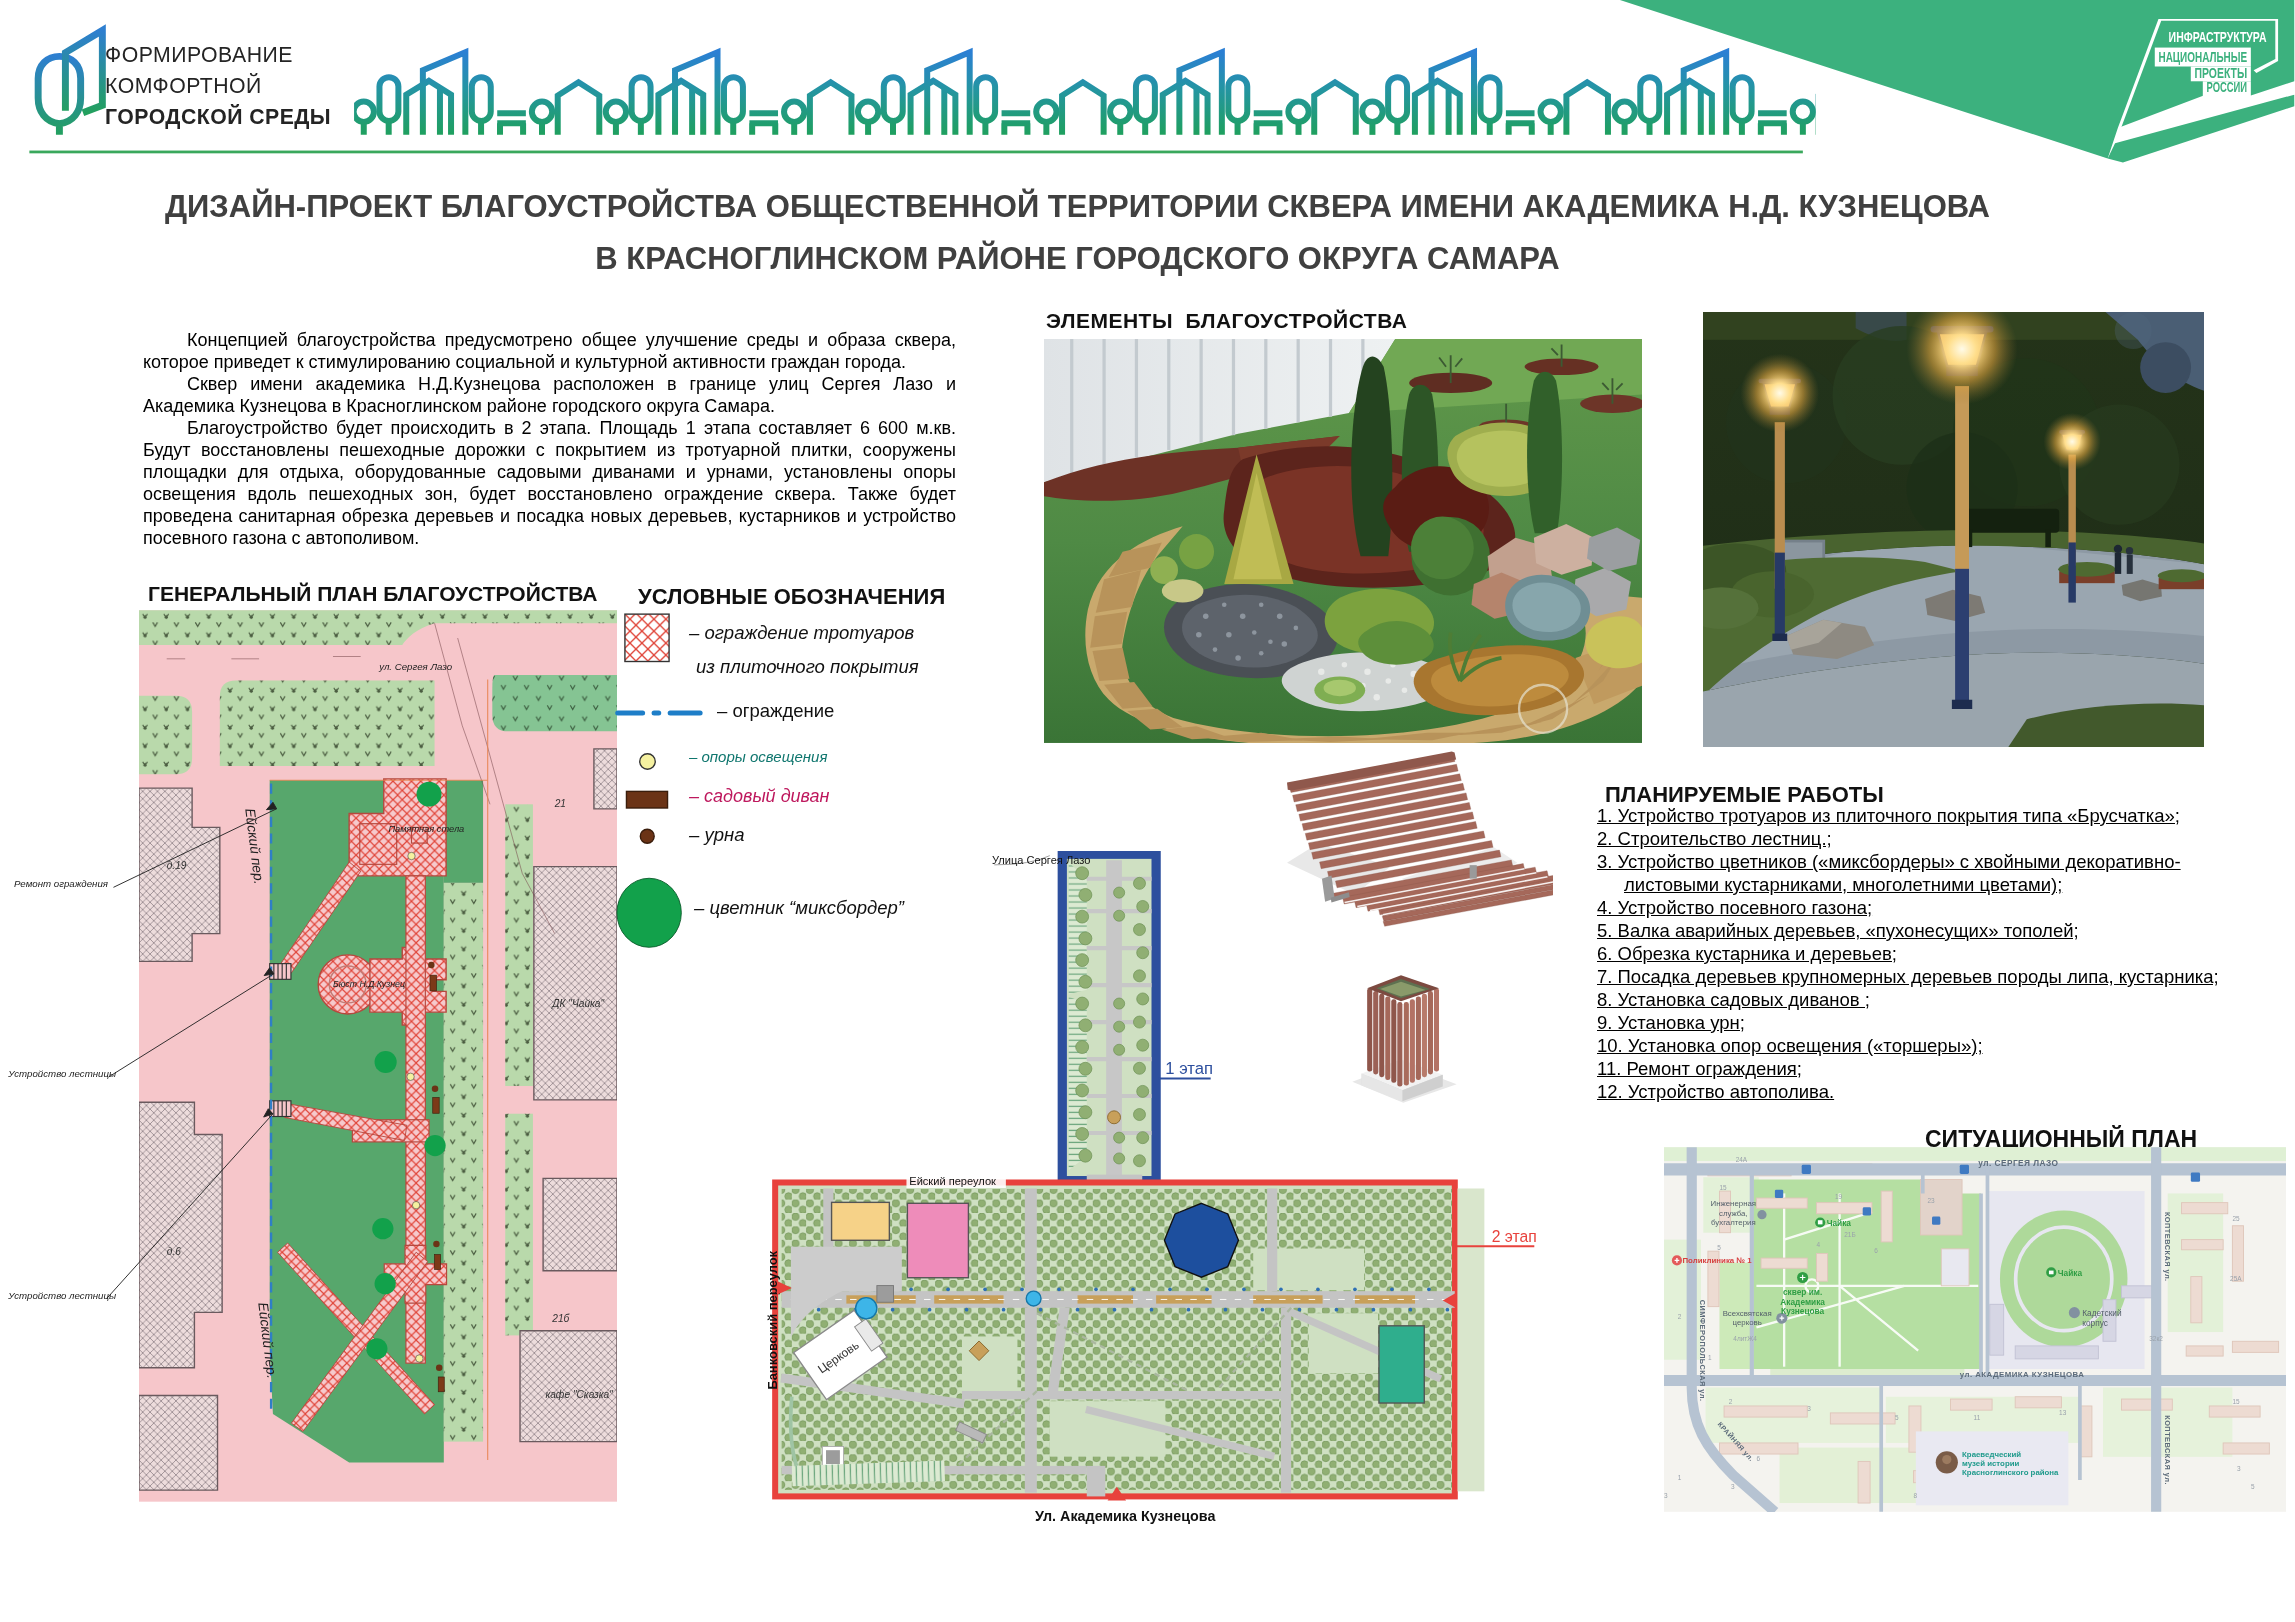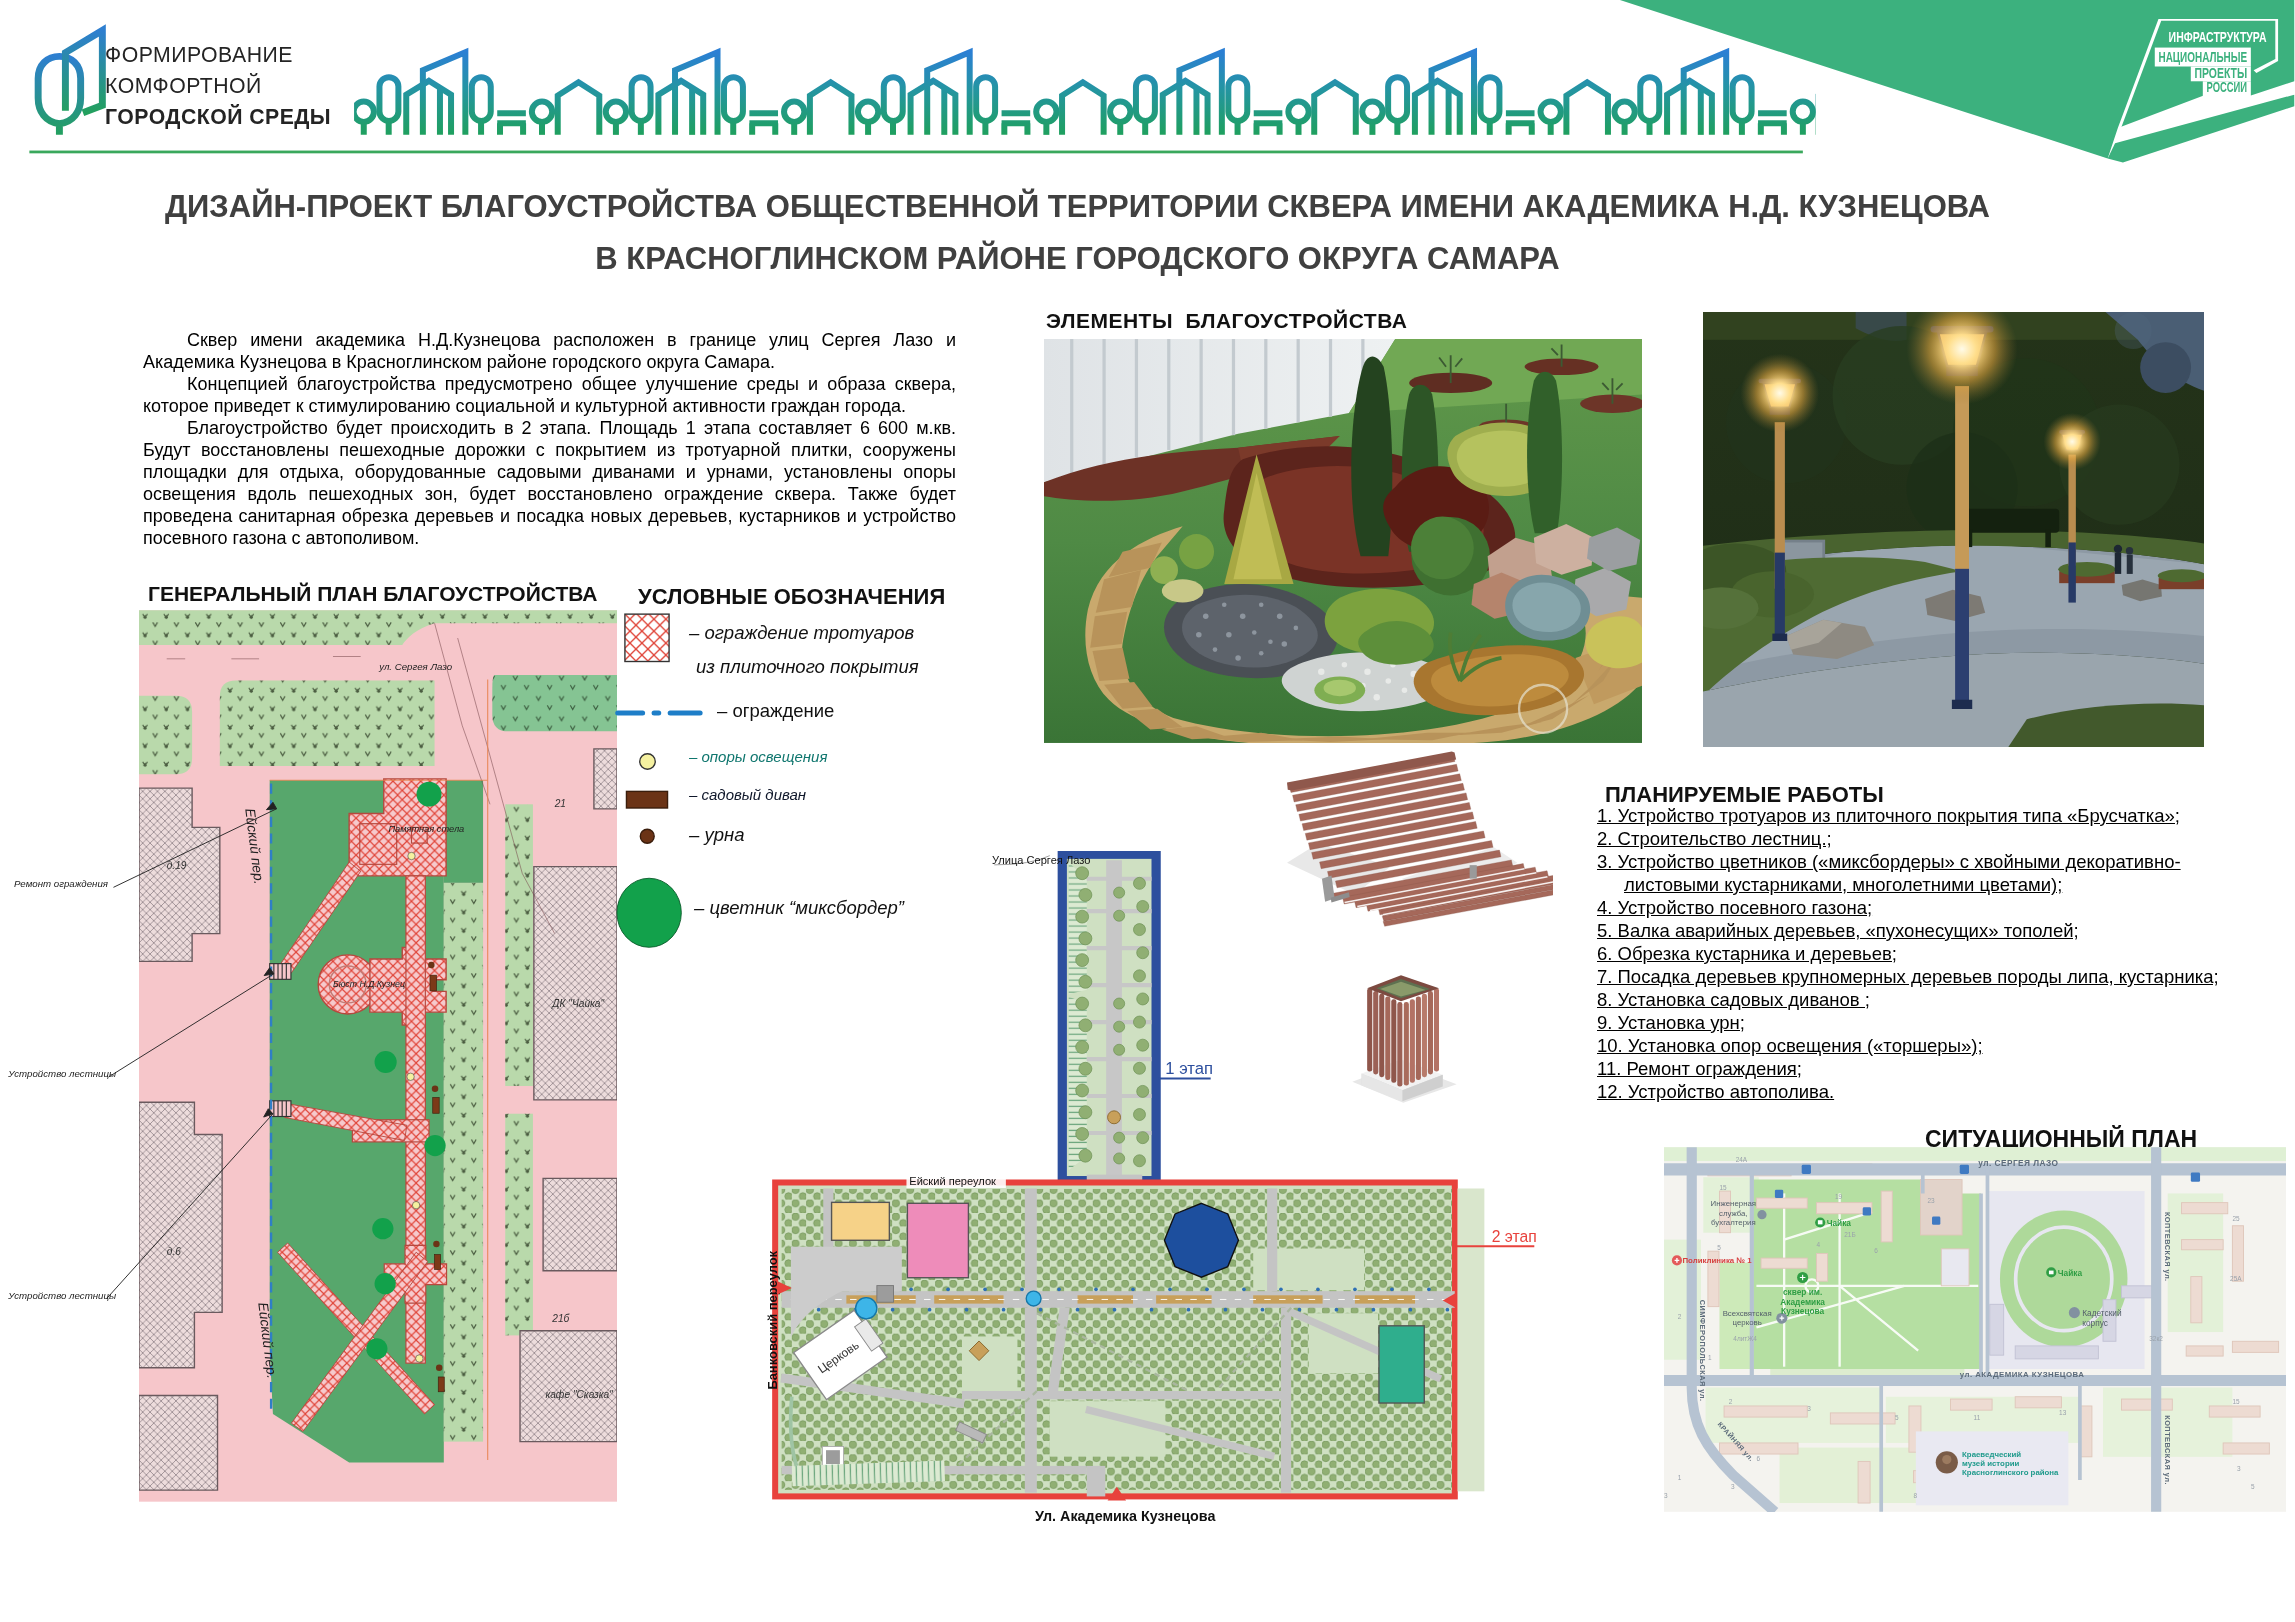--- a/index.html
+++ b/index.html
@@ -80,22 +80,22 @@
       <text x="4776" y="200" font-size="30" fill="#3cb17e" textLength="88" lengthAdjust="spacingAndGlyphs">РОССИИ</text>
     </g>
   </g>
 </svg>
 
 <div class="abs" style="left:93px;top:181px;width:1969px;text-align:center;font-weight:bold;color:#404040;font-size:31px;line-height:52px;letter-spacing:0px;">
 ДИЗАЙН-ПРОЕКТ БЛАГОУСТРОЙСТВА ОБЩЕСТВЕННОЙ ТЕРРИТОРИИ СКВЕРА ИМЕНИ АКАДЕМИКА Н.Д. КУЗНЕЦОВА<br>В КРАСНОГЛИНСКОМ РАЙОНЕ ГОРОДСКОГО ОКРУГА САМАРА
 </div>
 
 <div class="abs" style="left:143px;top:329px;width:813px;font-size:18px;line-height:22px;color:#000;text-align:justify;">
+<div style="text-indent:44px;">Концепцией благоустройства предусмотрено общее улучшение среды и образа сквера, которое приведет к стимулированию социальной и культурной активности граждан города.</div>
 <div style="text-indent:44px;">Сквер имени академика Н.Д.Кузнецова расположен в границе улиц Сергея Лазо и Академика Кузнецова в Красноглинском районе городского округа Самара.</div>
-<div style="text-indent:44px;">Концепцией благоустройства предусмотрено общее улучшение среды и образа сквера, которое приведет к стимулированию социальной и культурной активности граждан города.</div>
 <div style="text-indent:44px;">Благоустройство будет происходить в 2 этапа. Площадь 1 этапа составляет 6 600 м.кв. Будут восстановлены пешеходные дорожки с покрытием из тротуарной плитки, сооружены площадки для отдыха, оборудованные садовыми диванами и урнами, установлены опоры освещения вдоль пешеходных зон, будет восстановлено ограждение сквера. Также будет проведена санитарная обрезка деревьев и посадка новых деревьев, кустарников и устройство посевного газона с автополивом.</div>
 </div>
 
 <h2 class="abs" style="left:1038px;top:301px;font-size:21px;letter-spacing:0.5px;">ЭЛЕМЕНТЫ&nbsp; БЛАГОУСТРОЙСТВА</h2>
 
 <h2 class="abs" style="left:140px;top:574px;font-size:21px;">ГЕНЕРАЛЬНЫЙ ПЛАН БЛАГОУСТРОЙСТВА</h2>
 
 <h2 class="abs" style="left:630px;top:576px;font-size:22px;">УСЛОВНЫЕ ОБОЗНАЧЕНИЯ</h2>
 
 <h2 class="abs" style="left:1597px;top:774px;font-size:22px;">ПЛАНИРУЕМЫЕ РАБОТЫ</h2>
@@ -555,21 +555,21 @@
 <svg class="abs" style="left:637px;top:751px" width="21" height="21" viewBox="0 0 46 46">
       <circle cx="23" cy="23" r="17" fill="#f5f1a0" stroke="#333" stroke-width="3"></circle>
     </svg>
 
 <div class="abs" style="left:689px;top:748px;font-size:15px;font-style:italic;color:#0f766e;">– опоры освещения</div>
 
 <svg class="abs" style="left:625px;top:790px" width="44" height="19.4" viewBox="0 0 95 42">
       <rect x="3" y="3" width="89" height="36" fill="#6b3316" stroke="#3a1d0c" stroke-width="3"></rect>
     </svg>
 
-<div class="abs" style="left:689px;top:786px;font-size:15px;font-style:italic;color:#0f172a;">– садовый диван</div>
+<div class="abs" style="left:689px;top:786px;font-size:18px;font-style:italic;color:#be185d;">– садовый диван</div>
 
 <svg class="abs" style="left:638px;top:827px" width="18.5" height="18.5" viewBox="0 0 40 40">
       <circle cx="20" cy="20" r="15" fill="#6b3316" stroke="#3a1d0c" stroke-width="3"></circle>
     </svg>
 
 <div class="abs" style="left:689px;top:824px;font-size:18.5px;font-style:italic;color:#111;">– урна</div>
 
 <svg class="abs" style="left:616px;top:877px" width="69" height="72" viewBox="0 0 150 155">
       <ellipse cx="72" cy="77" rx="70" ry="75" fill="#12a14b" stroke="#0b5d2c" stroke-width="2"></ellipse>
     </svg>

